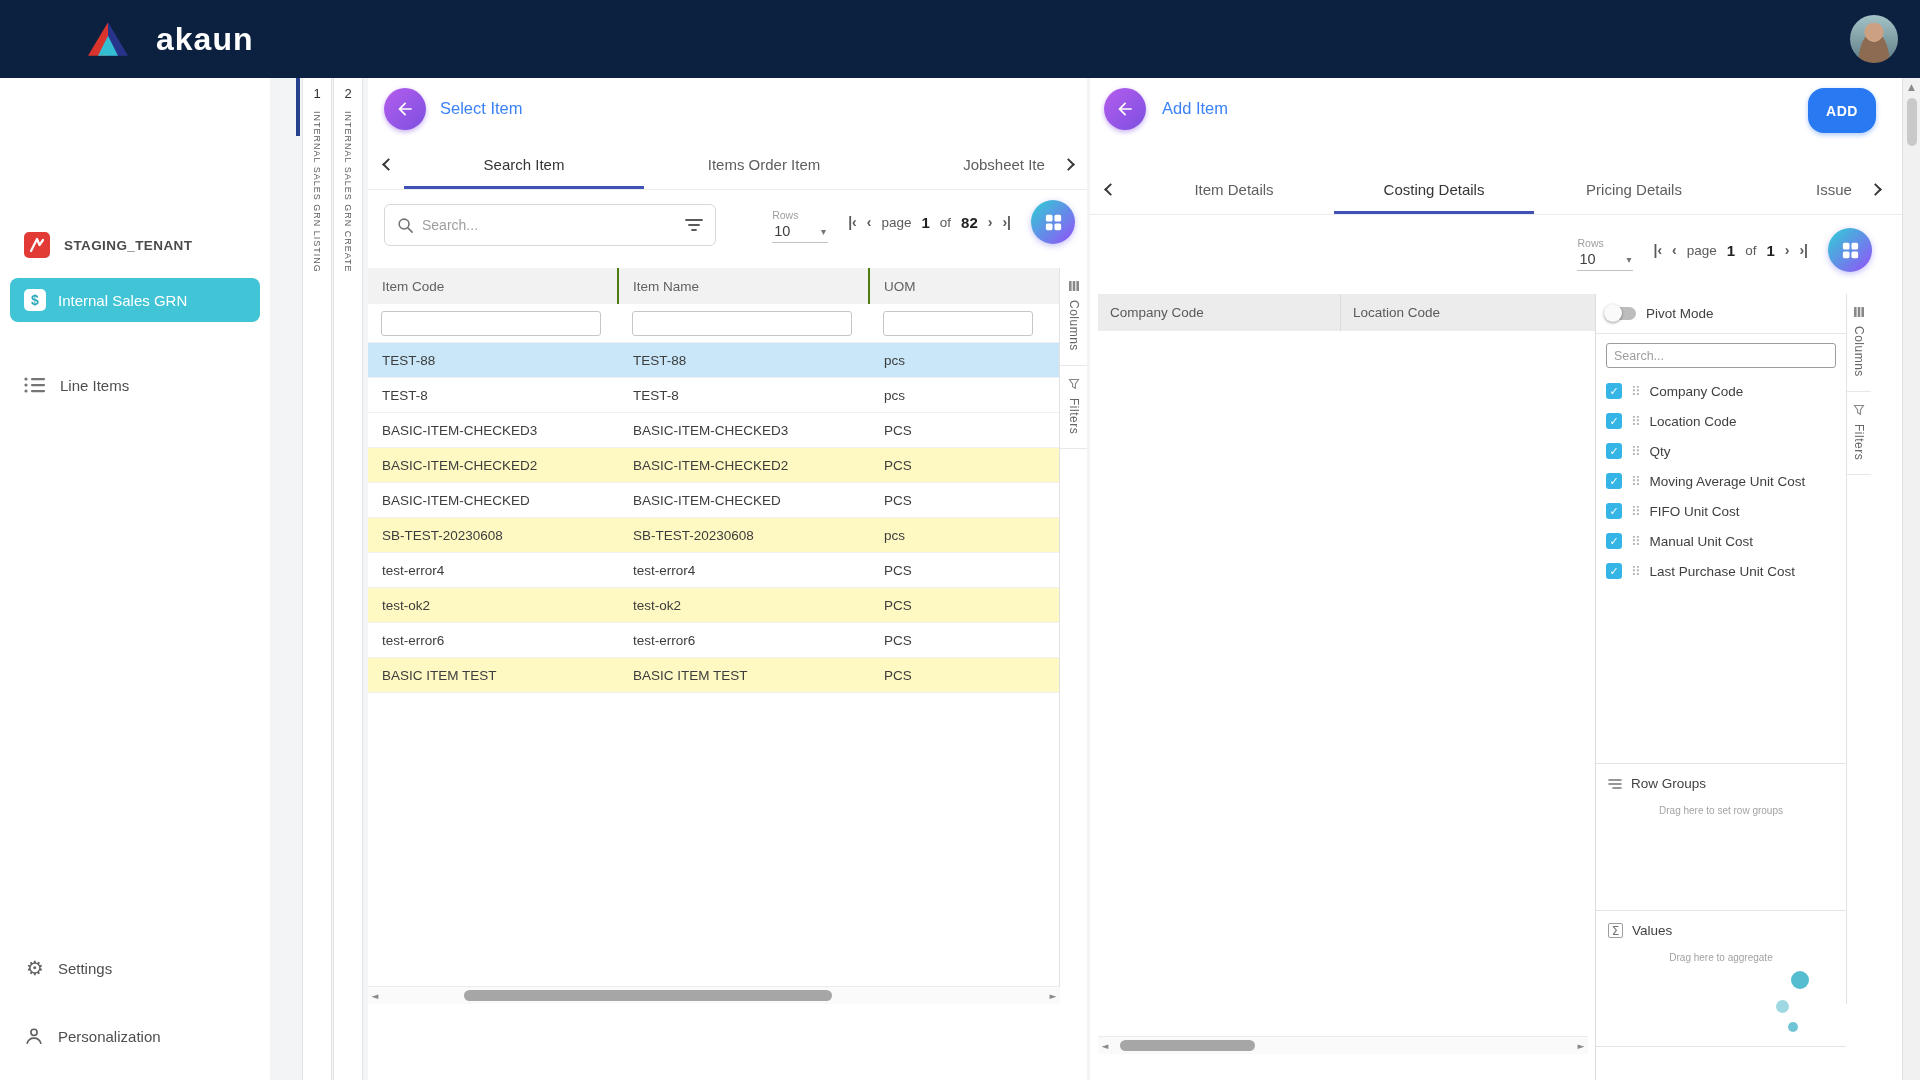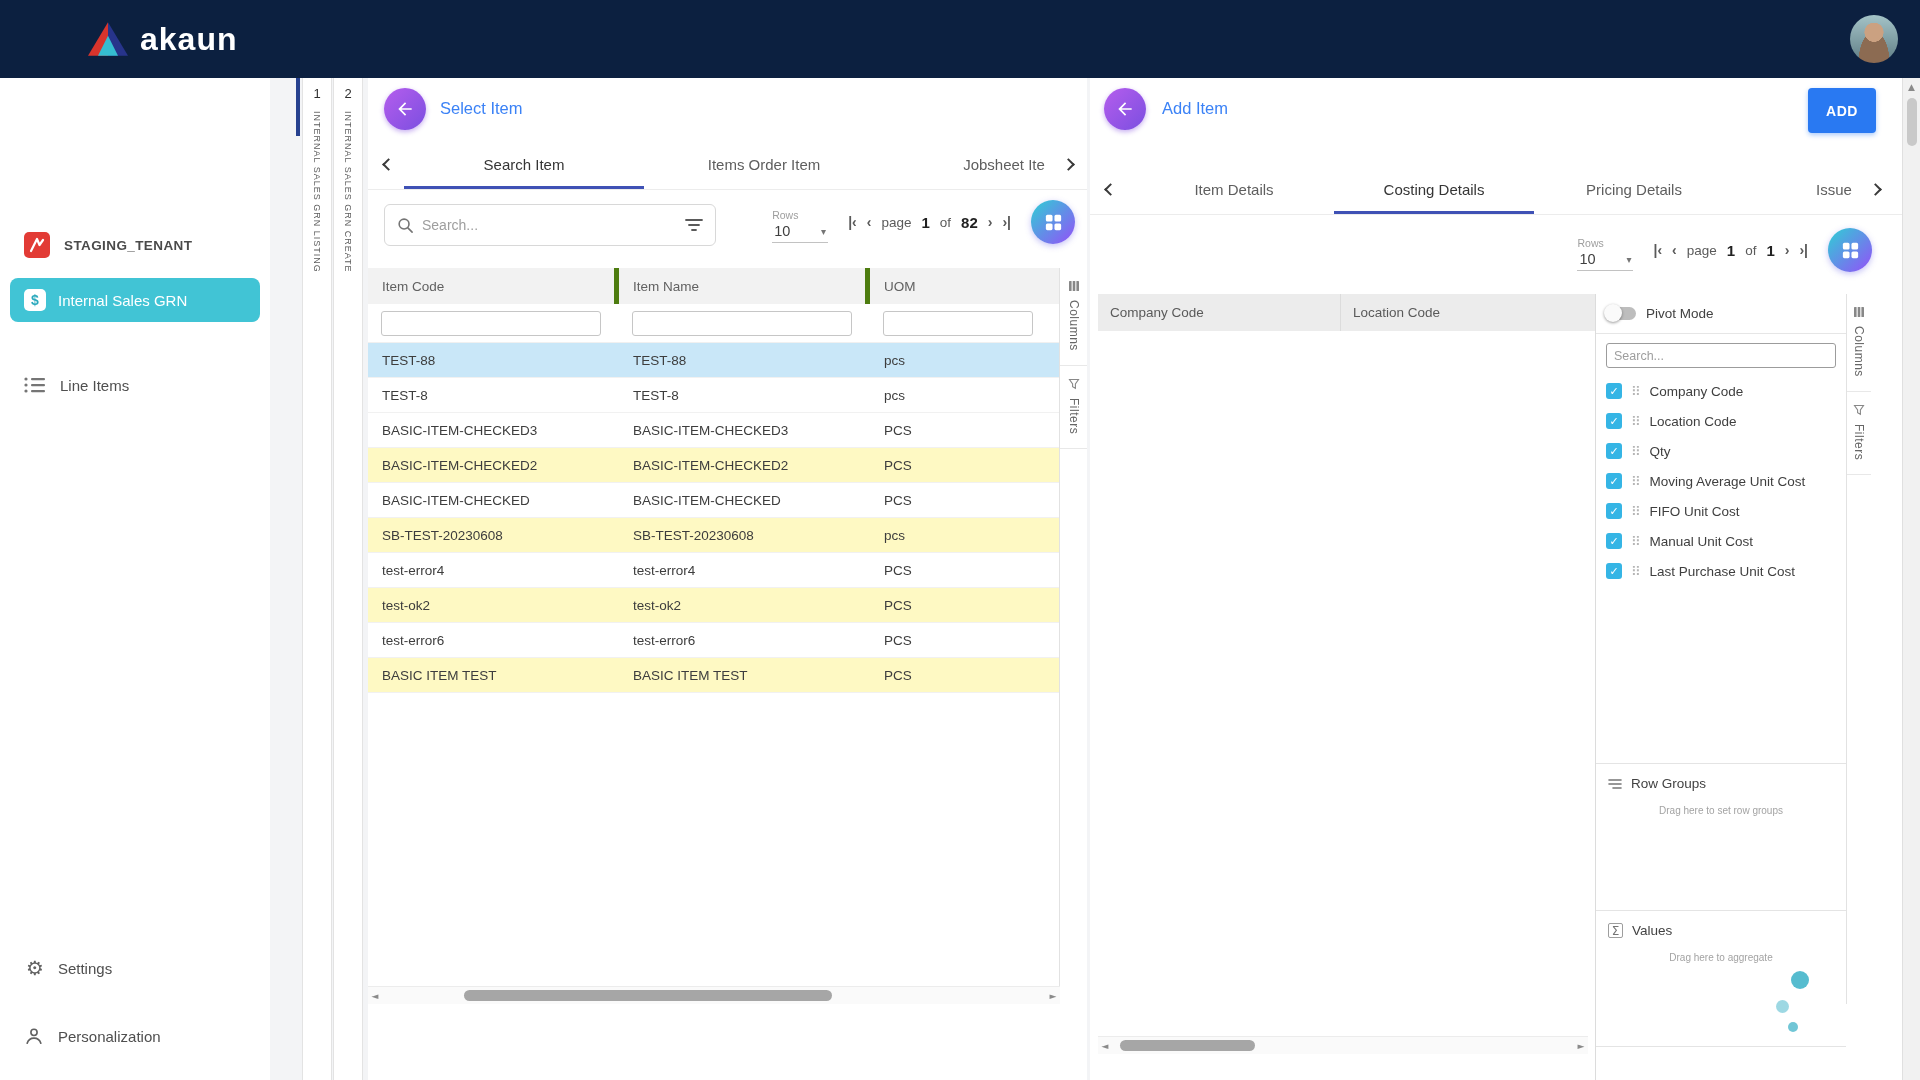--- a/index.html
+++ b/index.html
@@ -4,21 +4,21 @@
 <style>
   * { margin:0; padding:0; box-sizing:border-box; }
   html,body { width:1920px; height:1080px; }
   body { font-family:"Liberation Sans","DejaVu Sans",sans-serif; background:#f3f4f6; overflow:hidden; position:relative; color:#3d3d3d; }
   [data-interactable="true"] { cursor:pointer; }
   input { cursor:text; font-family:Liberation Sans, sans-serif; }
   .glyph { font-family:"DejaVu Sans",sans-serif; }
 
   
   .app-header { position:absolute; top:0; left:0; right:0; height:78px; background:#0c2040; }
-  .brand { position:absolute; left:88px; top:0; height:78px; display:flex; align-items:center; gap:12px; }
+  .brand { position:absolute; left:88px; top:0; height:78px; display:flex; align-items:center; gap:28px; }
   .brand-logo { width:40px; height:34px; }
   .brand-name { color:#fff; font-size:32px; font-weight:bold; letter-spacing:1px; }
   .avatar { position:absolute; right:22px; top:15px; width:48px; height:48px; border-radius:50%;
     background:
       radial-gradient(circle at 50% 36%, #cba181 0 24%, rgba(0,0,0,0) 25%),
       radial-gradient(ellipse at 50% 98%, #8c6b52 0 45%, rgba(0,0,0,0) 46%),
       linear-gradient(180deg,#a4c3c7,#5f7d85); }
 
   
   .sidebar { position:absolute; top:78px; left:0; width:270px; bottom:0; background:#fff; }
@@ -53,21 +53,21 @@
   
   .panel { position:absolute; top:78px; bottom:0; background:#fff; overflow:hidden; }
   .panel.left { left:368px; width:719px; }
   .panel.right { left:1090px; width:812px; }
   .back-btn { position:absolute; left:16px; top:10px; width:42px; height:42px; border-radius:50%; border:none;
     background:linear-gradient(135deg,#b55ded,#7b4fe0); display:flex; align-items:center; justify-content:center;
     box-shadow:0 2px 5px rgba(120,60,220,.4); }
   .panel.right .back-btn { left:14px; }
   .p-title { position:absolute; left:72px; top:21px; font-size:16.5px; color:#3b82f6; }
   .add-btn { position:absolute; right:26px; top:10px; width:68px; height:45px; background:#2979f2; color:#fff; border:none;
-    border-radius:4px; font-size:14px; font-weight:bold; letter-spacing:.5px; box-shadow:0 2px 5px rgba(41,121,242,.4); }
+    border-radius:16px; font-size:14px; font-weight:bold; letter-spacing:.5px; box-shadow:0 2px 5px rgba(41,121,242,.4); }
 
   .p-tabs { position:absolute; left:0; right:0; height:50px; border-bottom:1px solid #ececec; }
   .panel.left .p-tabs { top:62px; }
   .panel.right .p-tabs { top:87px; }
   .chev { position:absolute; top:20px; width:9px; height:9px; border-left:2px solid #3a3a3a; border-bottom:2px solid #3a3a3a; }
   .chev.l { left:16px; transform:rotate(45deg); }
   .chev.r { right:14px; transform:rotate(225deg); }
   .panel.right .chev.r { right:22px; }
   .tab-strip { position:absolute; left:36px; right:28px; top:0; bottom:0; display:flex; overflow:hidden; }
   .panel.right .tab-strip { left:44px; right:30px; }
@@ -95,21 +95,21 @@
   .pg-btn { font-size:14px; font-weight:bold; color:#5a5a5a; }
   .pg-num { font-size:15px; font-weight:bold; color:#222; }
   .grid-btn { width:44px; height:44px; border-radius:50%; border:none;
     background:linear-gradient(135deg,#38c3d8 10%,#8a5cf5 90%); display:flex; align-items:center; justify-content:center;
     box-shadow:0 2px 6px rgba(90,80,230,.35); }
   .grid-btn svg { width:21px; height:21px; }
 
   
   .grid-wrap { position:absolute; left:0; top:190px; width:692px; }
   .g-head { display:flex; height:36px; background:#f2f2f2; align-items:stretch; }
-  .hcell { font-size:13.5px; color:#616161; padding-left:14px; display:flex; align-items:center; border-right:5px solid #4d7c0f; }
+  .hcell { font-size:13.5px; color:#616161; padding-left:14px; display:flex; align-items:center; border-right:2px solid #4d7c0f; }
   .hcell:last-child { border-right:none; }
   .c0 { width:251px; } .c1 { width:251px; } .c2 { width:190px; }
   .f-row { display:flex; height:39px; align-items:center; border-bottom:1px solid #f0f0f0; }
   .f-cell { display:flex; align-items:center; padding-left:13px; }
   .f-cell input { height:25px; border:1px solid #c6c6c6; border-radius:3px; outline:none; padding:0 6px; font-size:12.5px; }
   .f-cell.c0 input, .f-cell.c1 input { width:220px; }
   .f-cell.c2 input { width:150px; }
   .trow { display:flex; height:35px; align-items:center; border-bottom:1px solid #f1f1f1; }
   .trow:nth-child(2n+4) { background:#fef9c3; }
   .trow.selected { background:#c9e7f8; }

